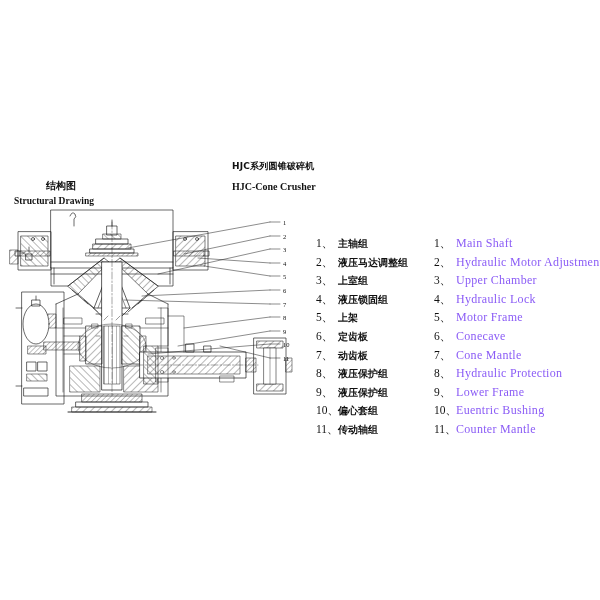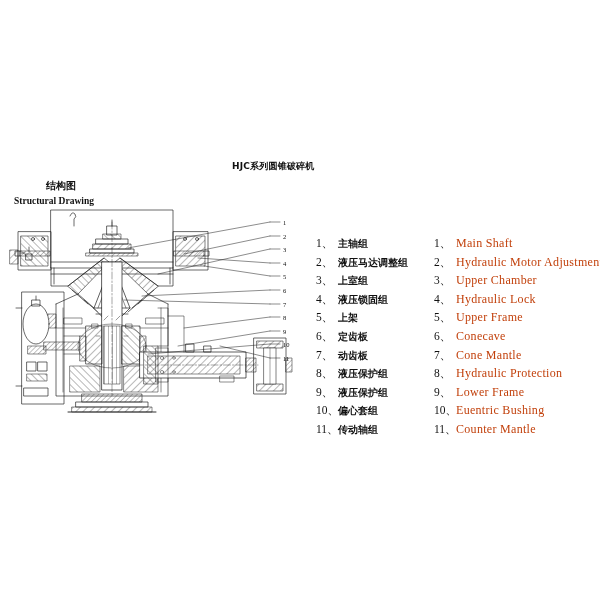--- a/index.html
+++ b/index.html
@@ -100,38 +100,39 @@
   .cn-col .legend-num { width: 22px; }
   .en-col .legend-num { width: 22px; }
   .legend-label-cn {
     font-family: Liberation Serif, serif;
     font-size: 10px;
     font-weight: bold;
     color: #111;
   }
   .legend-label-en {
     font-size: 12px;
-    color: #c2410c;
+    color: #8b5cf6;
     letter-spacing: 0.3px;
   }
 
   
   .callout-num {
     font-size: 6.5px;
     fill: #111;
     font-family: "Liberation Serif", serif;
   }
 </style>
 </head>
 <body>
 
 <div id="page">
 
   <div id="doc-title">
     <div class="cn">HJC系列圆锥破碎机</div>
+    <div class="en">HJC-Cone Crusher</div>
   </div>
 
   <div id="drawing-caption">
     <div class="cn">结构图</div>
     <div class="en">Structural Drawing</div>
   </div>
 
   <div id="drawing-area">
     <svg width="292" height="244" viewBox="0 0 292 244" xmlns="http://www.w3.org/2000/svg">
       <defs>
@@ -407,21 +408,21 @@
       <div class="legend-row">
           <span class="legend-num">3、</span>
           <span class="legend-label-en">Upper Chamber</span>
         </div>
       <div class="legend-row">
           <span class="legend-num">4、</span>
           <span class="legend-label-en">Hydraulic Lock</span>
         </div>
       <div class="legend-row">
           <span class="legend-num">5、</span>
-          <span class="legend-label-en">Upper Frame</span>
+          <span class="legend-label-en">Motor Frame</span>
         </div>
       <div class="legend-row">
           <span class="legend-num">6、</span>
           <span class="legend-label-en">Conecave</span>
         </div>
       <div class="legend-row">
           <span class="legend-num">7、</span>
           <span class="legend-label-en">Cone Mantle</span>
         </div>
       <div class="legend-row">

